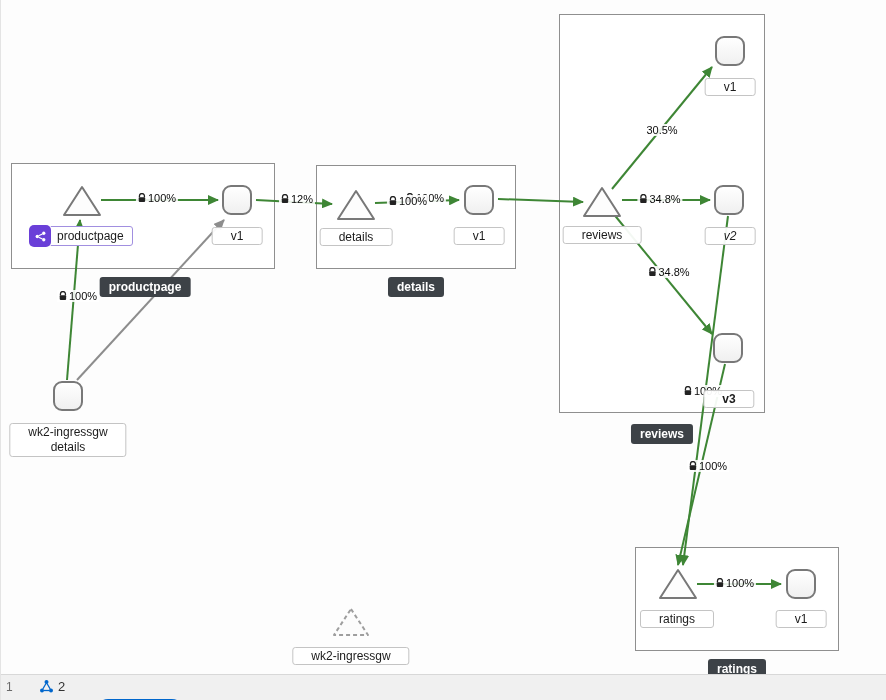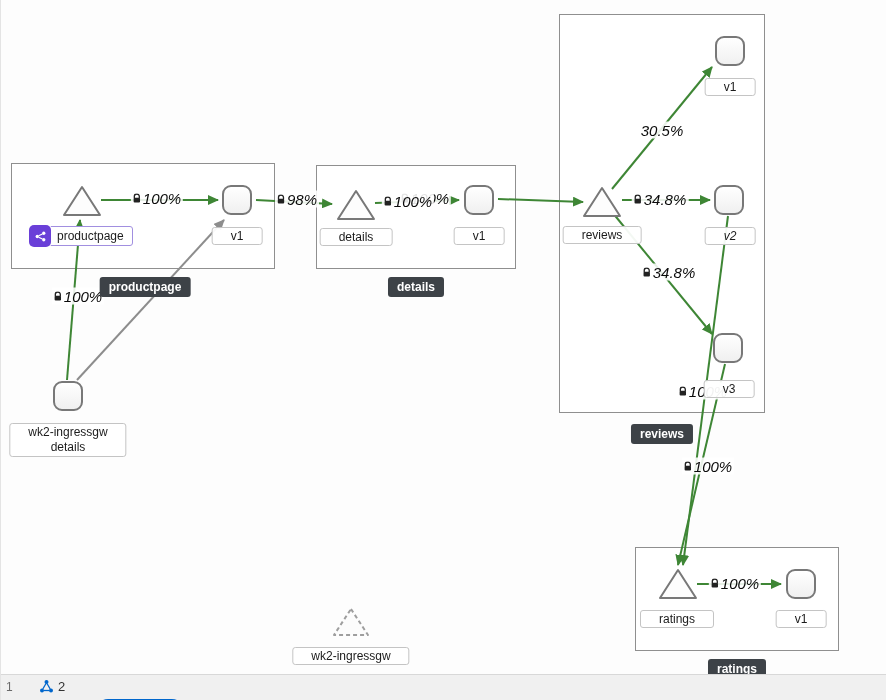--- a/index.html
+++ b/index.html
@@ -34,22 +34,22 @@
 
   
   .applabel{position:absolute;display:flex;align-items:center;z-index:3;}
   .appbadge{width:22px;height:22px;background:#6a3fd8;border-radius:5px;display:flex;
             align-items:center;justify-content:center;box-shadow:0 0 0 1px #fff;z-index:2;}
   .appchip{background:#ffffff;border:1px solid #a18fe0;border-radius:3px;font-size:12px;
            color:#1b1b1b;padding:2px 8px;margin-left:-3px;white-space:nowrap;}
 
   
   .elabel{position:absolute;transform:translate(-50%,-50%);display:flex;align-items:center;gap:2px;
-          background:rgba(255,255,255,.88);font-size:15px;color:#0b0b0b;padding:0 2px;
-          white-space:nowrap;z-index:2;font-style:italic;}
+          background:rgba(255,255,255,.88);font-size:11px;color:#0b0b0b;padding:0 2px;
+          white-space:nowrap;z-index:2;}
   .lock{display:inline-flex;line-height:0;}
 
   
   .statusbar{position:absolute;left:0;right:0;bottom:0;height:25px;background:#f0f0f0;
              border-top:1px solid #d8d8d8;z-index:4;}
   .pageind{position:absolute;left:5px;top:5px;font-size:12px;color:#6a6a6a;}
   .appcount{position:absolute;left:38px;top:4px;display:flex;align-items:center;gap:4px;
             font-size:13px;color:#333;}
   .legendbtn{position:absolute;left:95px;top:0;width:88px;height:25px;background:#0066cc;
              color:#ffffff;border:none;font-size:13px;font-family:"Liberation Sans",sans-serif;
@@ -108,21 +108,21 @@
     <span>100%</span>
   </div>
 
   <div class="elabel" style="left:296px;top:199px;">
     <span class="lock">
         <svg width="8" height="10" viewBox="0 0 8 10">
           <path d="M1.5 4.5 V3 a2.5 2.5 0 0 1 5 0 v1.5" fill="none" stroke="#222" stroke-width="1.3"></path>
           <rect x="0.8" y="4.3" width="6.4" height="4.8" rx="1" fill="#222"></rect>
         </svg>
       </span>
-    <span>98%</span>
+    <span>12%</span>
   </div>
 
   <div class="elabel" style="left:424px;top:198px;">
     <span class="lock">
         <svg width="8" height="10" viewBox="0 0 8 10">
           <path d="M1.5 4.5 V3 a2.5 2.5 0 0 1 5 0 v1.5" fill="none" stroke="#222" stroke-width="1.3"></path>
           <rect x="0.8" y="4.3" width="6.4" height="4.8" rx="1" fill="#222"></rect>
         </svg>
       </span>
     <span>100%</span>
@@ -242,21 +242,21 @@
     </span>
     <span class="appchip">productpage</span>
   </div>
 
   <div class="chip" style="left:236px;top:227px;">v1</div>
   <div class="chip" style="left:355px;top:228px;">details</div>
   <div class="chip" style="left:478px;top:227px;">v1</div>
   <div class="chip" style="left:601px;top:226px;">reviews</div>
   <div class="chip" style="left:729px;top:78px;">v1</div>
   <div class="chip" style="left:729px;top:227px;font-style:italic;">v2</div>
-  <div class="chip" style="left:728px;top:380px;">v3</div>
+  <div class="chip" style="left:728px;top:390px;font-weight:bold;">v3</div>
   <div class="chip" style="left:676px;top:610px;">ratings</div>
   <div class="chip" style="left:800px;top:610px;">v1</div>
   <div class="chip" style="left:67px;top:423px;">
     <span class="l2">wk2-ingressgw</span>
     <span class="l2">details</span>
   </div>
   <div class="chip" style="left:350px;top:647px;">wk2-ingressgw</div>
 
   <div class="gchip" style="left:144px;top:277px;">productpage</div>
   <div class="gchip" style="left:415px;top:277px;">details</div>

